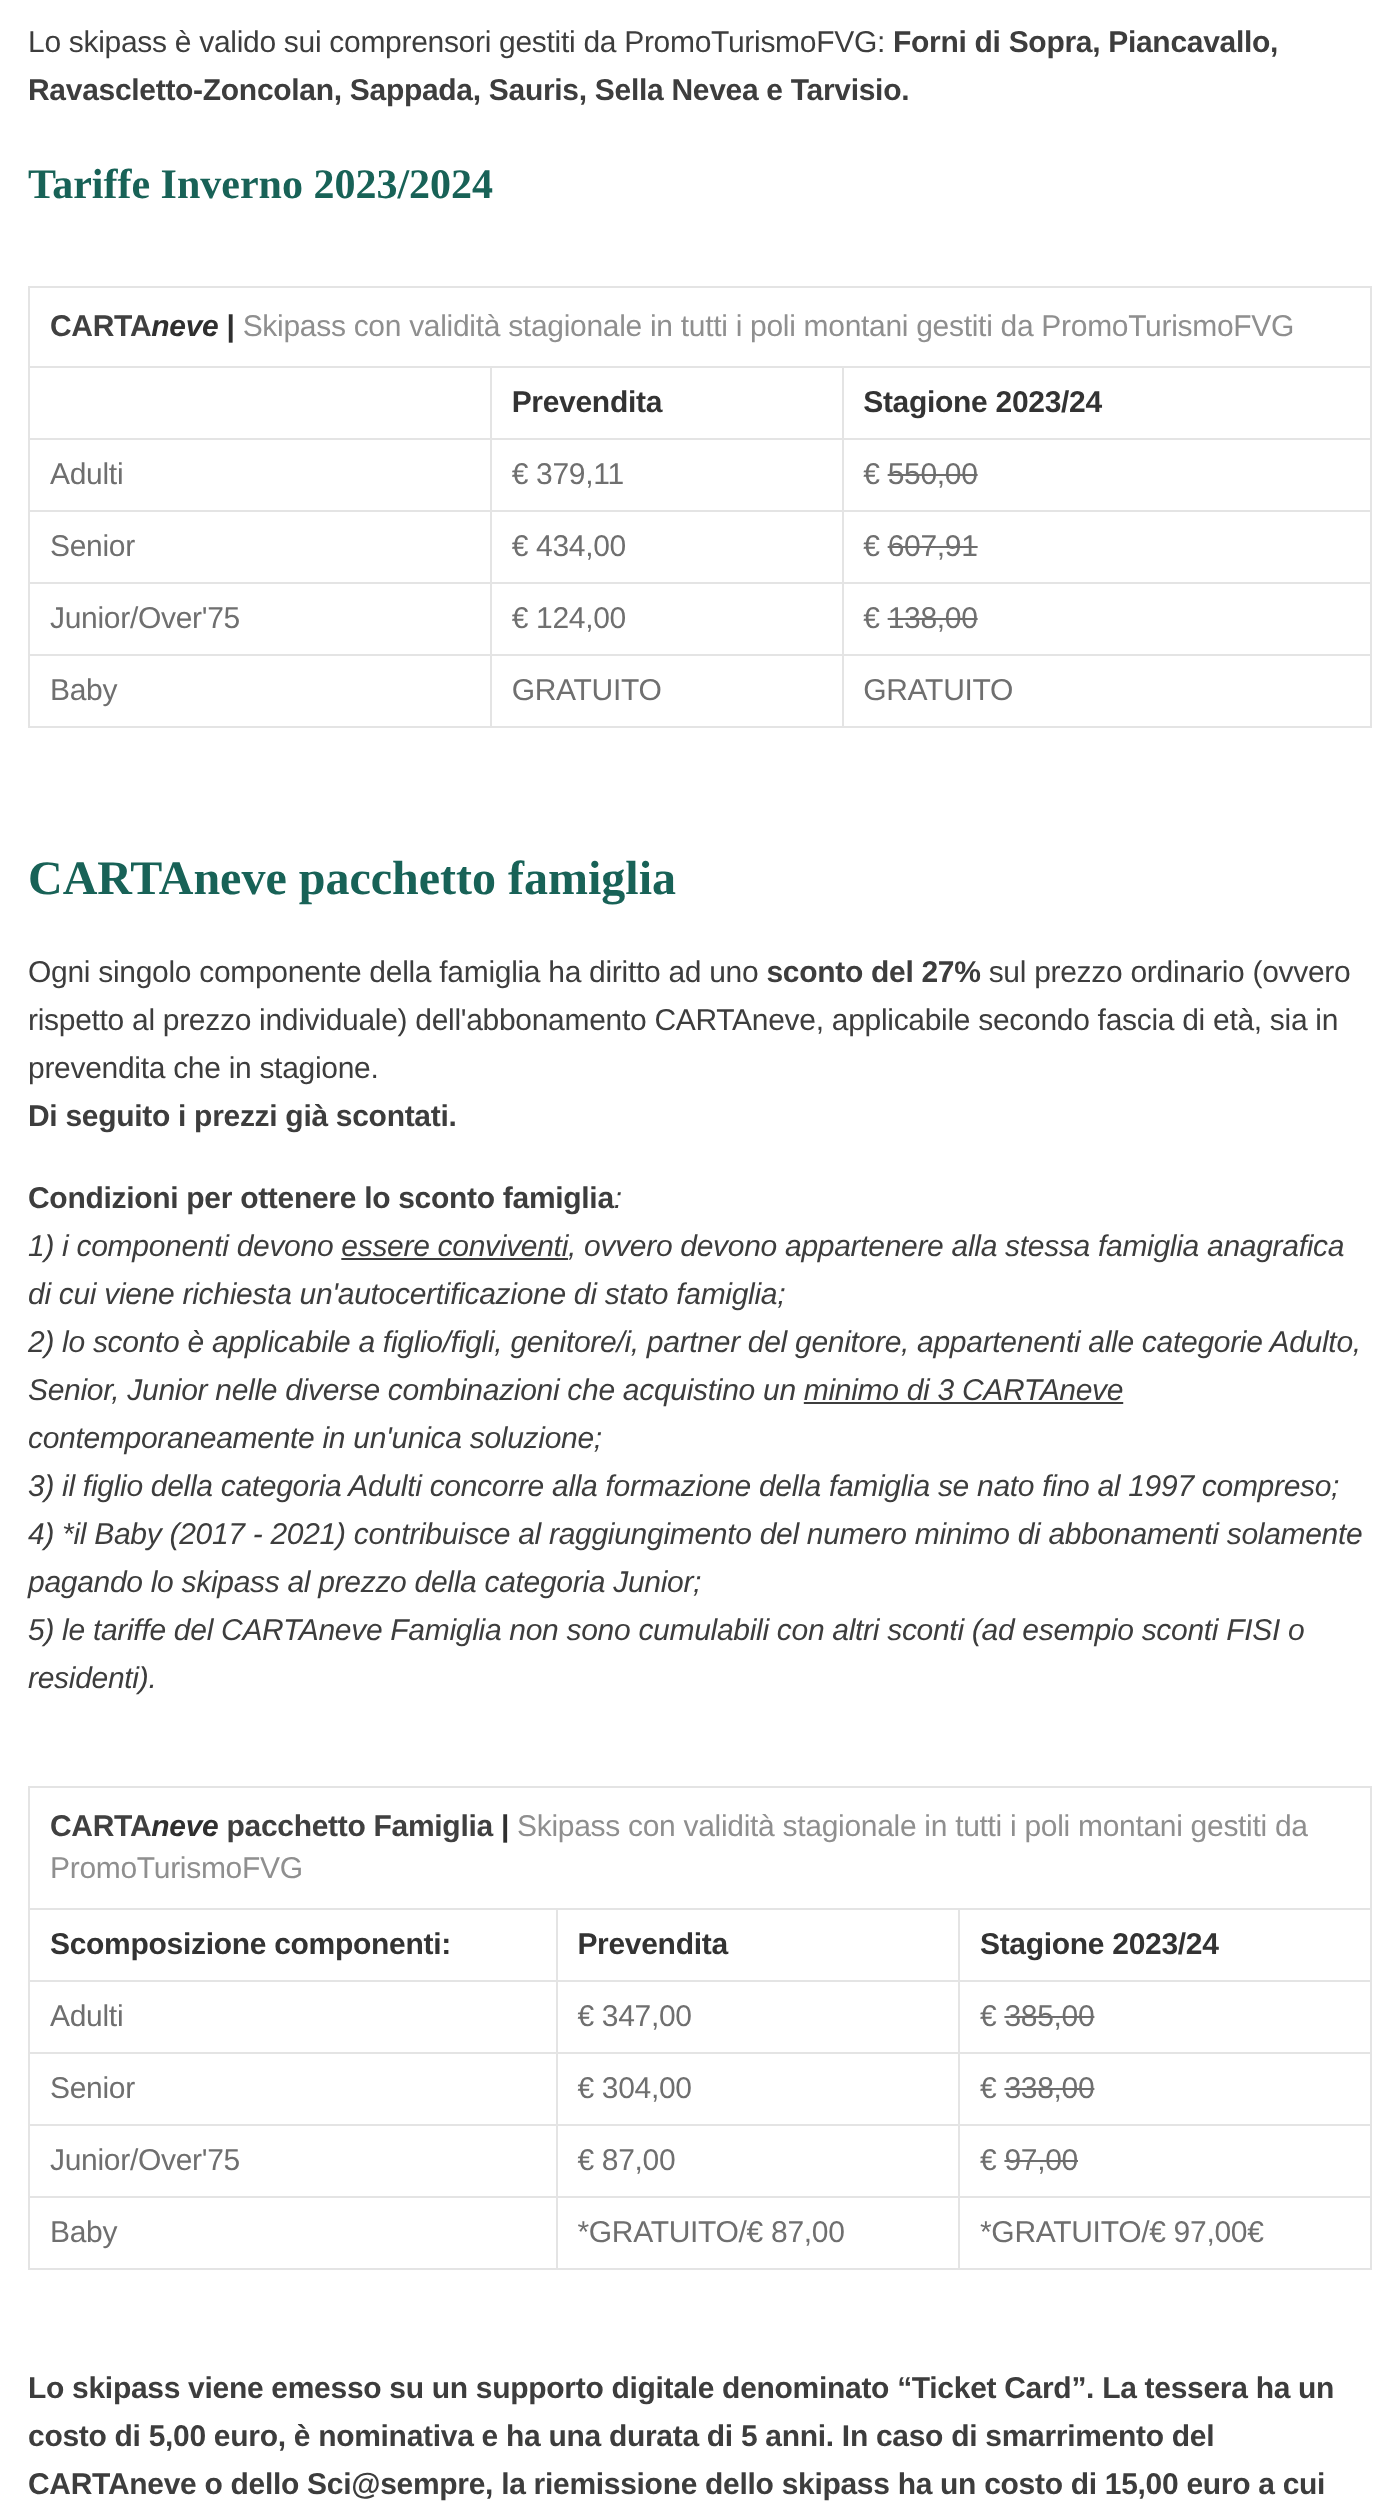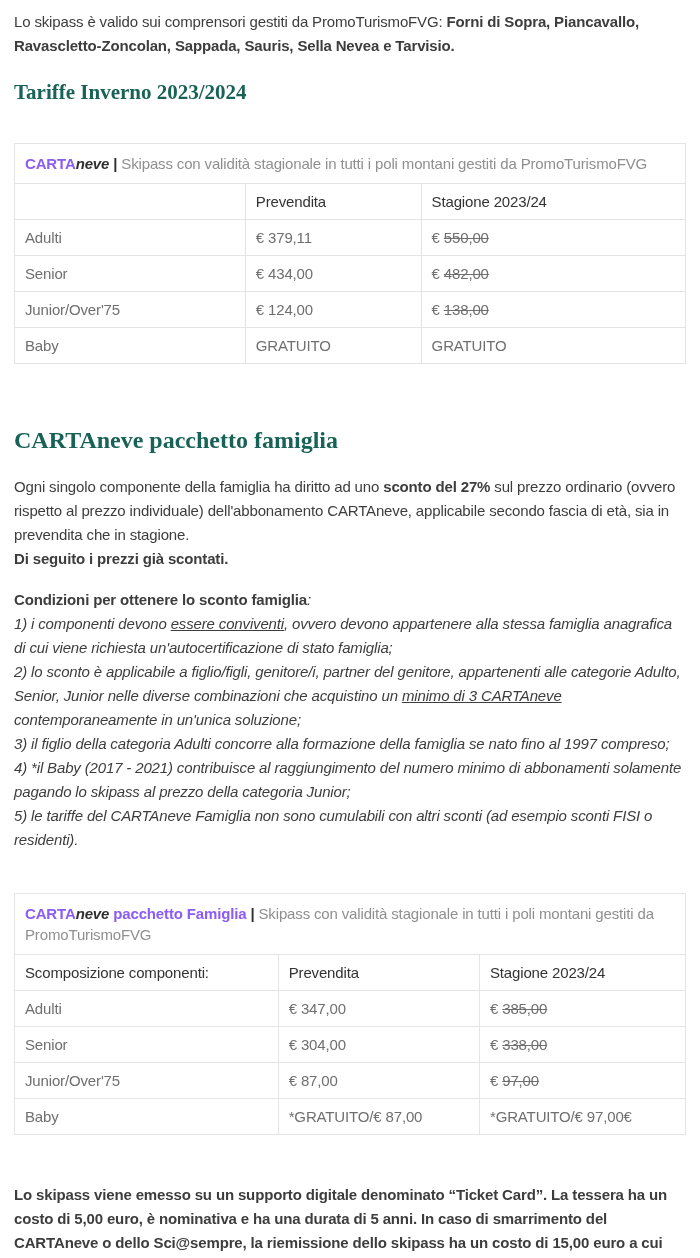--- a/index.html
+++ b/index.html
@@ -64,25 +64,25 @@
     height: 36px;
     vertical-align: middle;
     overflow: hidden;
   }
   td.caption-cell {
     padding: 9px 10px;
     line-height: 21px;
     height: auto;
     color: var(--table-text);
   }
-  .brand-bold { font-weight: 700; color: #8b5cf6; }
+  .brand-bold { font-weight: 700; color: #404040; }
   .brand-italic { font-weight: 700; font-style: italic; color: #2f2f2f; }
   .caption-sep { font-weight: 700; color: #2f2f2f; }
   .caption-desc { color: var(--caption-gray); }
-  td.col-head { font-weight: 400; color: var(--table-head-text); }
+  td.col-head { font-weight: 700; color: var(--table-head-text); }
   .strike { text-decoration: line-through; }
 
   .p-final { font-weight: 700; margin-bottom: 8px; }
 </style>
 </head>
 <body>
 
 <div class="page">
 
 
@@ -106,21 +106,21 @@
         <td class="col-head">Stagione 2023/24</td>
       </tr>
       <tr>
         <td>Adulti</td>
         <td>€ 379,11</td>
         <td><span>€ </span><span class="strike">550,00</span></td>
       </tr>
       <tr>
         <td>Senior</td>
         <td>€ 434,00</td>
-        <td><span>€ </span><span class="strike">482,00</span></td>
+        <td><span>€ </span><span class="strike">607,91</span></td>
       </tr>
       <tr>
         <td>Junior/Over'75</td>
         <td>€ 124,00</td>
         <td><span>€ </span><span class="strike">138,00</span></td>
       </tr>
       <tr>
         <td>Baby</td>
         <td>GRATUITO</td>
         <td><span>GRATUITO</span><span class="strike"></span></td>

